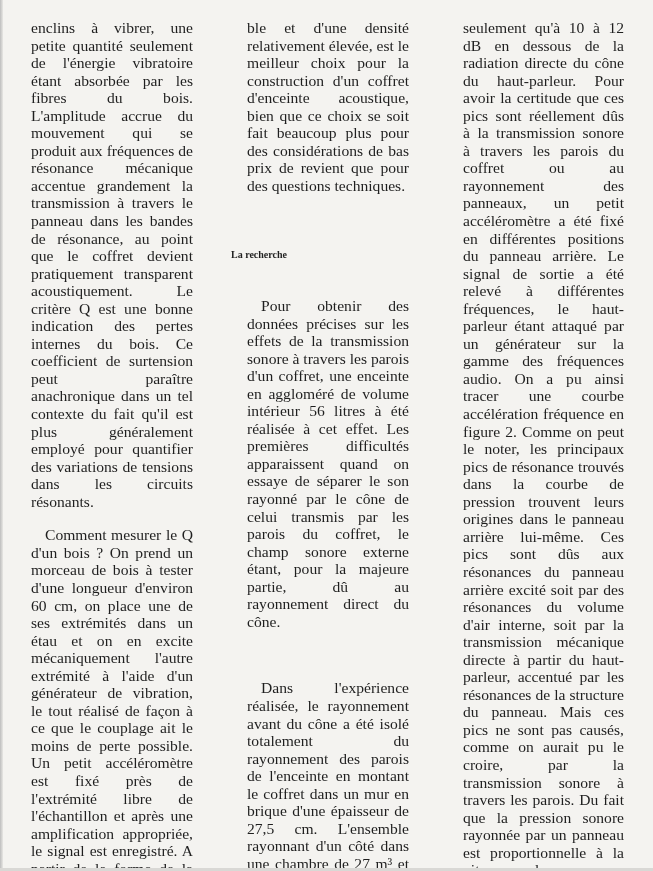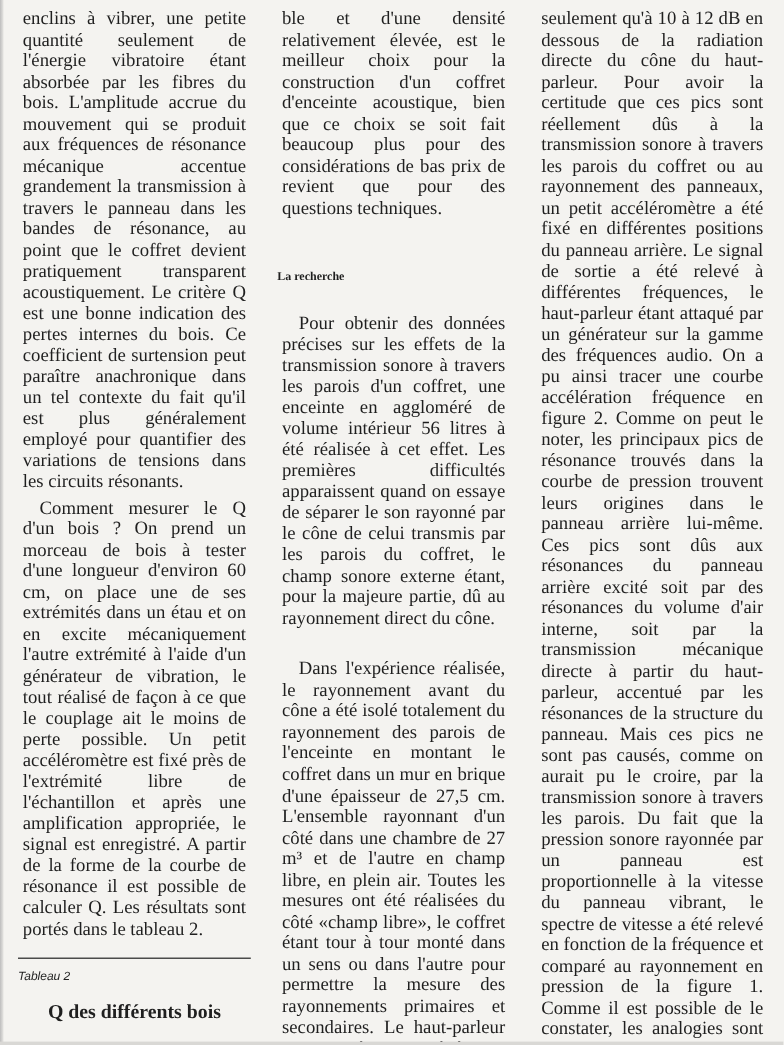--- a/index.html
+++ b/index.html
@@ -20,21 +20,21 @@
   }
   .col {
     position:absolute; top:3px;
     font-size:15.6px; line-height:17.55px;
     text-align:justify;
     hyphens:manual;
   }
   .col1 { left:15px; width:194px; }
   .col2 { left:231px; width:194px; }
   .col3 { left:447px; width:193px; }
-  .p { margin:4px; }
+  .p { margin:16px; }
   .p.indent { text-indent:14px; }
   .gap { height:17px; }
   .gap-lg { height:36px; }
   .section-heading {
     font-weight:bold; margin:0; font-size:10px;
   }
   .table {
     margin-top:15px;
     border-top:1.5px solid #222;
     padding-top:7px;

